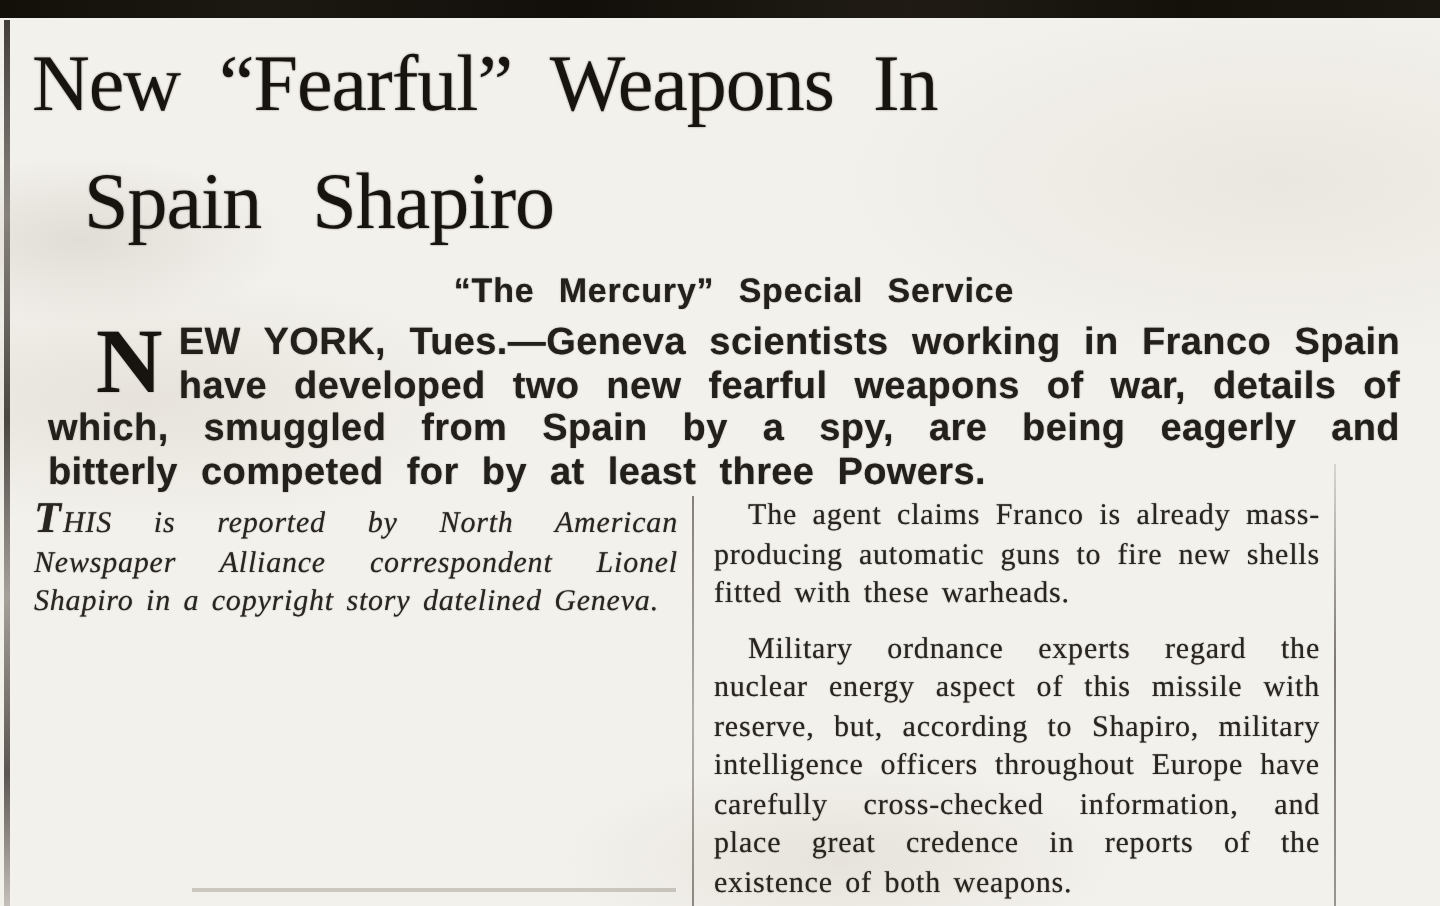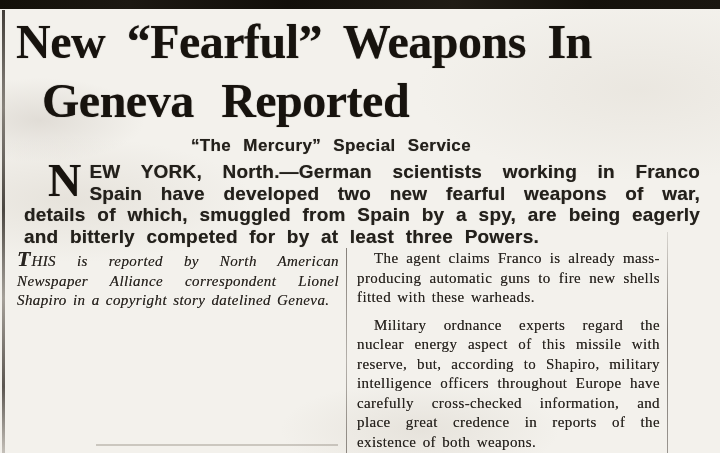--- a/index.html
+++ b/index.html
@@ -41,41 +41,42 @@
   }
   .bottom-smudge {
     position: absolute; left: 96px; top: 444px; width: 242px; height: 2px;
     background: rgba(130,120,108,0.35);
   }
 
   
   .headline {
     position: absolute; top: 12px; left: 16px; width: 700px; margin: 0;
     font-family: "Liberation Serif", serif;
-    font-weight: 700;
-    font-size: 48px;
+    font-weight: 400;
+    font-size: 40px;
     line-height: 59px;
     letter-spacing: -0.5px;
     word-spacing: 10px;
     color: #17130e;
     text-shadow: 0 0 1px rgba(25,20,15,0.55);
   }
   .headline .hl2 { display: block; padding-left: 26px; word-spacing: 16px; }
 
   
   .byline {
     position: absolute; top: 136px; left: 0; width: 662px;
     text-align: center;
     font-family: "Liberation Sans", sans-serif;
     font-weight: 700;
     font-size: 17px;
     word-spacing: 7px;
     letter-spacing: 0.4px;
     color: #23201b;
     text-shadow: 0 0 0.7px rgba(30,25,20,0.6);
+    padding-left: 36px;
   }
 
   
   .lede {
     position: absolute; top: 161px; left: 24px; width: 676px;
     font-family: "Liberation Sans", sans-serif;
     font-weight: 700;
     font-size: 19px;
     line-height: 21.5px;
     text-align: justify;
@@ -118,25 +119,25 @@
   }
 </style>
 </head>
 <body>
 
 <div class="clipping">
 
   <div class="top-bar"></div>
   <div class="left-edge"></div>
 
-  <h1 class="headline"><span class="hl1">New “Fearful” Weapons In</span><span class="hl2">Geneva Reported</span></h1>
+  <h1 class="headline"><span class="hl1">New “Fearful” Weapons In</span><span class="hl2">Spain Shapiro</span></h1>
 
   <div class="byline">“The Mercury” Special Service</div>
 
-  <div class="lede"><span class="dropcap">N</span><span>EW YORK, North.—German scientists working in Franco Spain have developed two new fearful weapons of war, details of which, smuggled from Spain by a spy, are being eagerly and bitterly competed for by at least three Powers.</span></div>
+  <div class="lede"><span class="dropcap">N</span><span>EW YORK, Tues.—Geneva scientists working in Franco Spain have developed two new fearful weapons of war, details of which, smuggled from Spain by a spy, are being eagerly and bitterly competed for by at least three Powers.</span></div>
 
   <div class="body-col col-left">
     <p><span class="initial">T</span><span>HIS is reported by North American Newspaper Alliance correspondent Lionel Shapiro in a copyright story datelined Geneva.</span></p>
   </div>
 
   <div class="col-rule"></div>
 
   <div class="body-col col-right">
     <p class="indent">The agent claims Franco is already mass-producing automatic guns to fire new shells fitted with these warheads.</p>
     <p class="indent gap">Military ordnance experts regard the nuclear energy aspect of this missile with reserve, but, according to Shapiro, military intelligence officers throughout Europe have carefully cross-checked information, and place great credence in reports of the existence of both weapons.</p>

